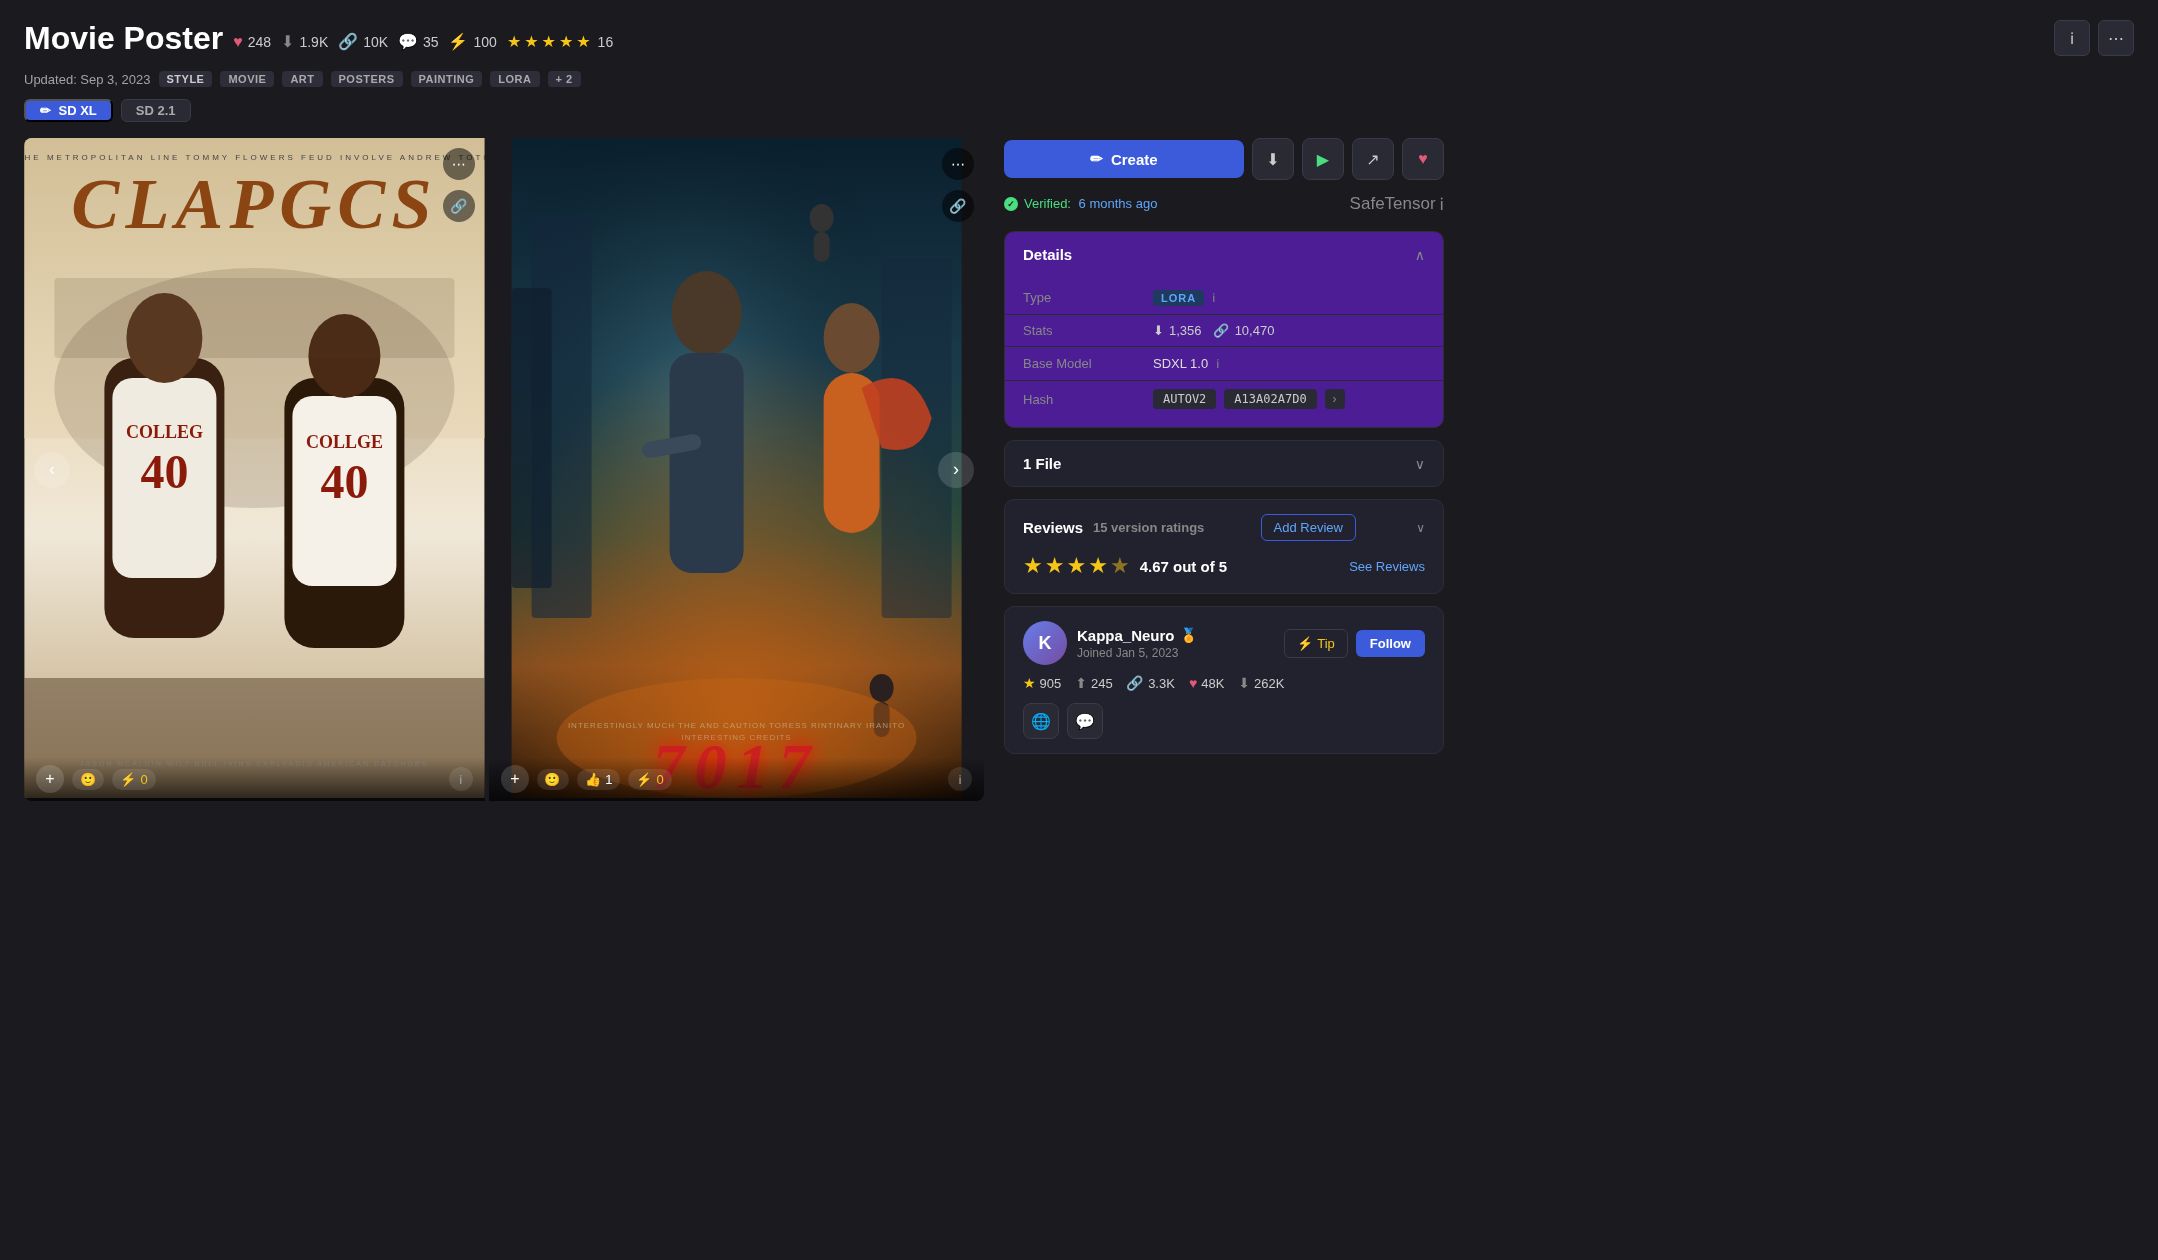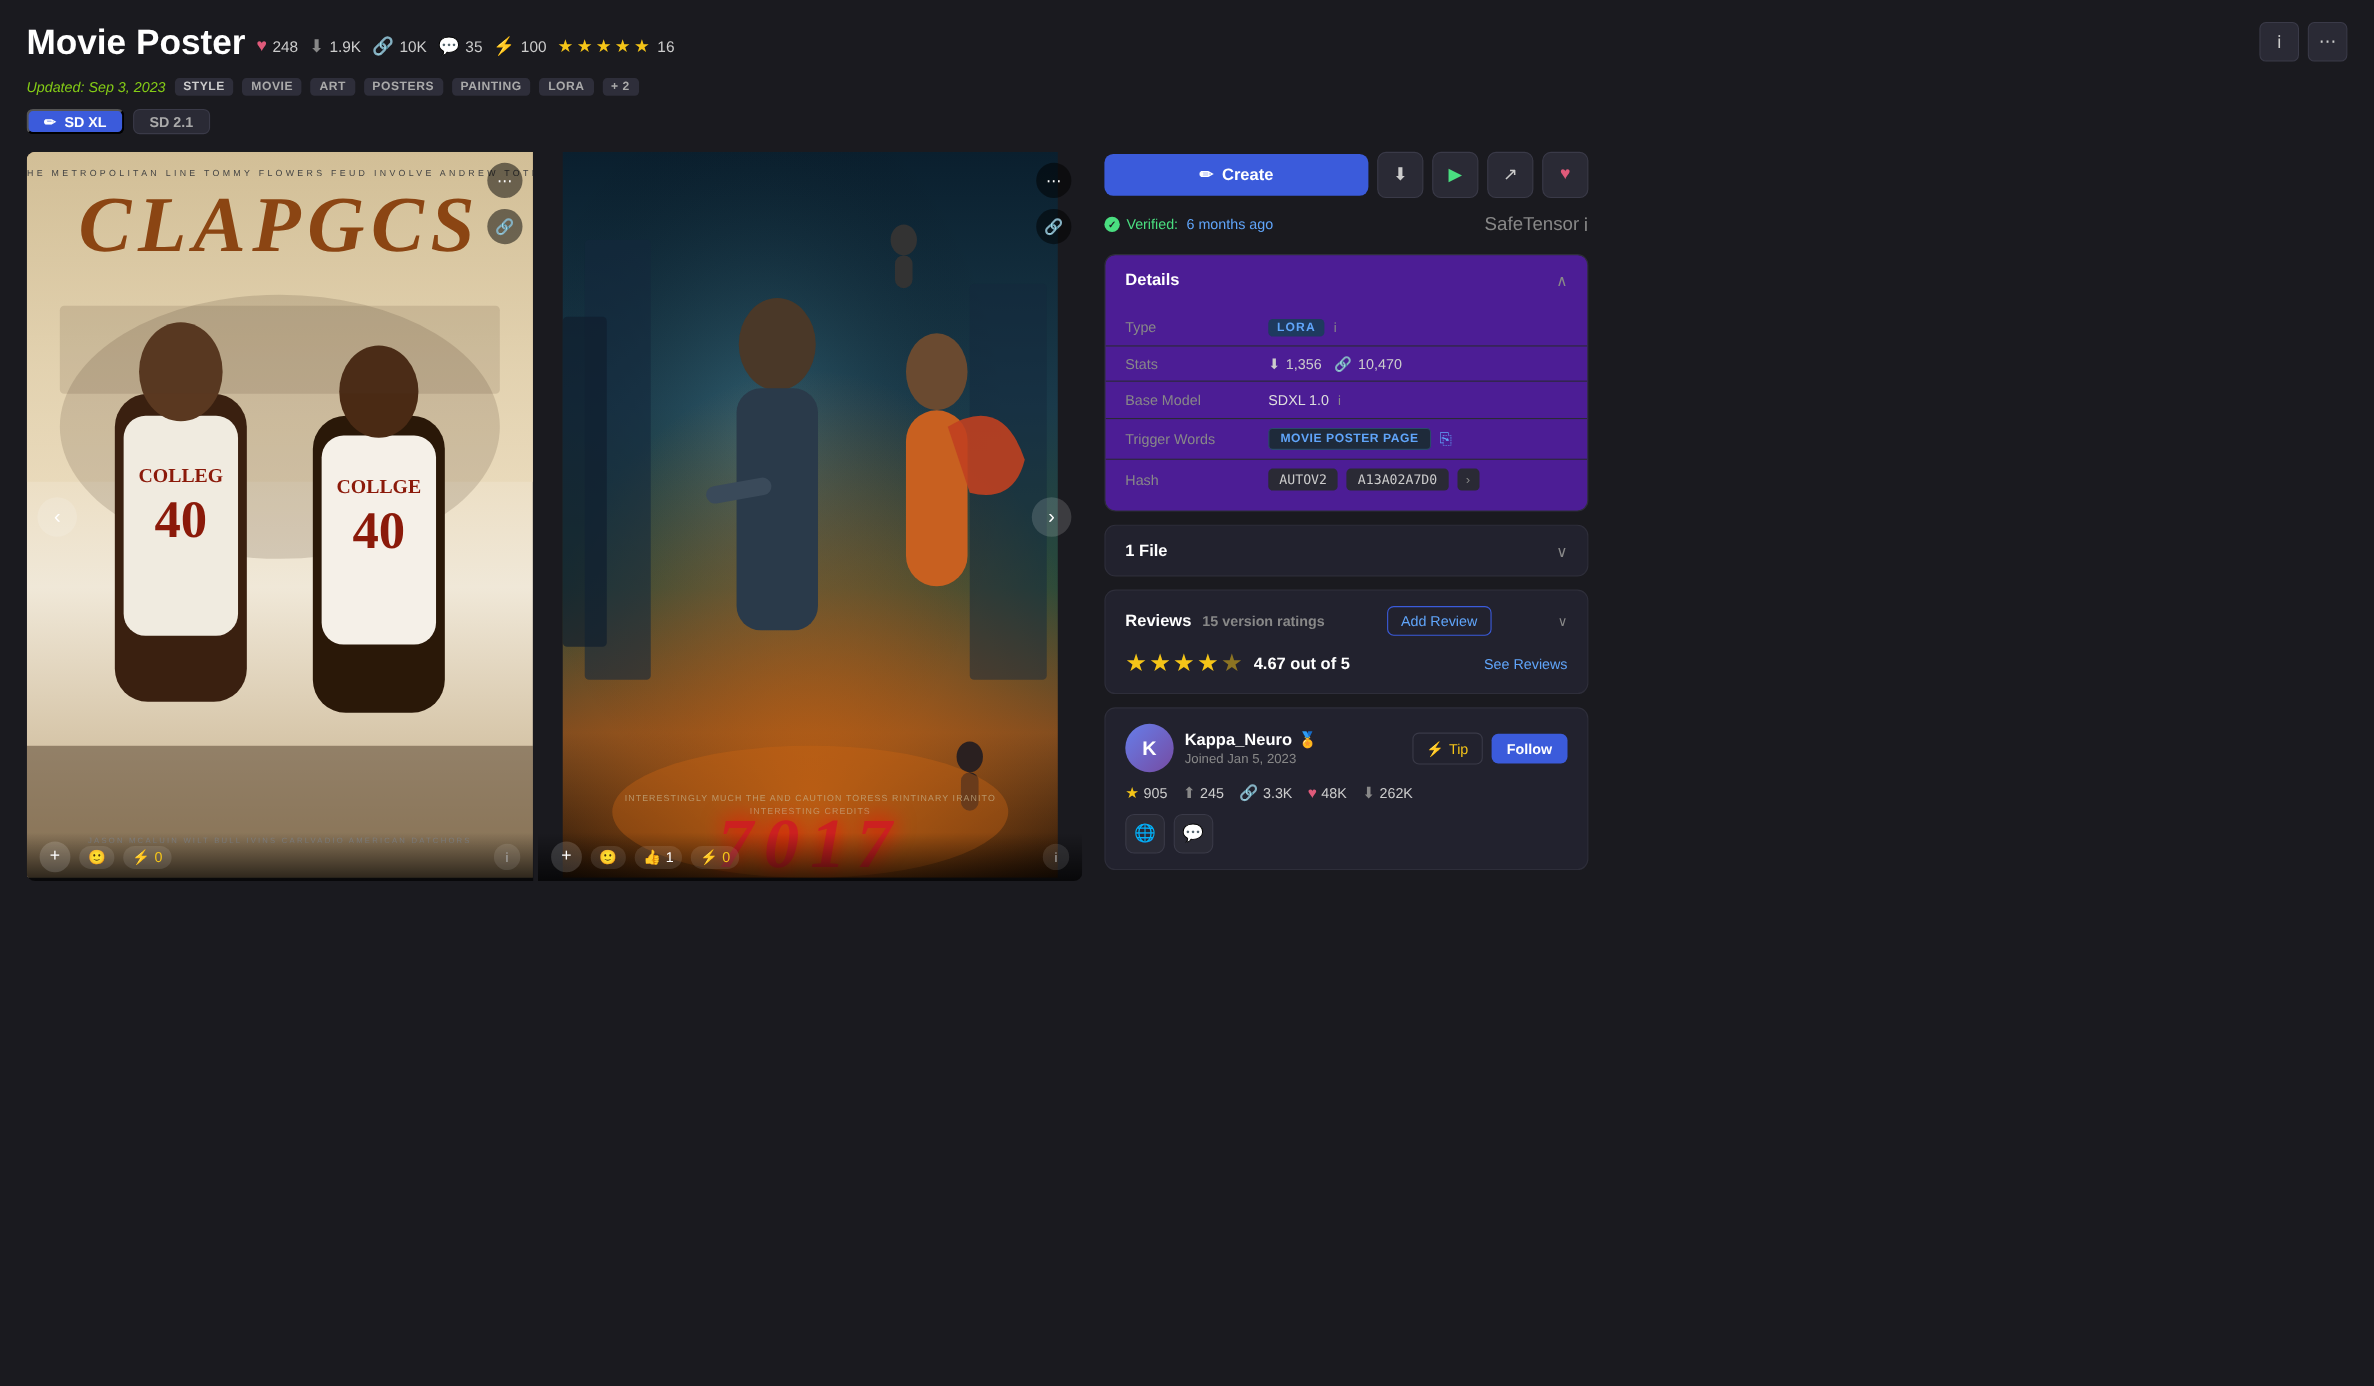--- a/index.html
+++ b/index.html
@@ -26,21 +26,21 @@
       color: #ffffff;
       margin-bottom: 6px;
     }
     .header-meta {
       display: flex;
       align-items: center;
       gap: 10px;
       flex-wrap: wrap;
       margin-bottom: 8px;
     }
-    .updated-text { color: #84cc16; font-size: 13px; font-style: italic; }
+    .updated-text { color: #a3a3a3; font-size: 13px; }
     .tag {
       background: #2e2e3a;
       color: #aaa;
       border-radius: 4px;
       padding: 2px 8px;
       font-size: 11px;
       font-weight: 600;
       letter-spacing: 0.5px;
       text-transform: uppercase;
     }
@@ -868,27 +868,20 @@
 
 
         <div class="detail-row">
           <span class="detail-label">Base Model</span>
           <div class="detail-value">
             <span>SDXL 1.0</span>
             <span class="info-icon-sm">ℹ</span>
           </div>
         </div>
 
-        <div class="detail-row">
-          <span class="detail-label">Trigger Words</span>
-          <div class="detail-value">
-            <span class="trigger-tag">MOVIE POSTER PAGE</span>
-            <span class="copy-icon">⎘</span>
-          </div>
-        </div>
 
         <div class="detail-row">
           <span class="detail-label">Hash</span>
           <div class="detail-value">
             <span class="hash-badge">AUTOV2</span>
             <span class="hash-badge">A13A02A7D0</span>
             <button class="hash-expand">›</button>
           </div>
         </div>
       </div>

